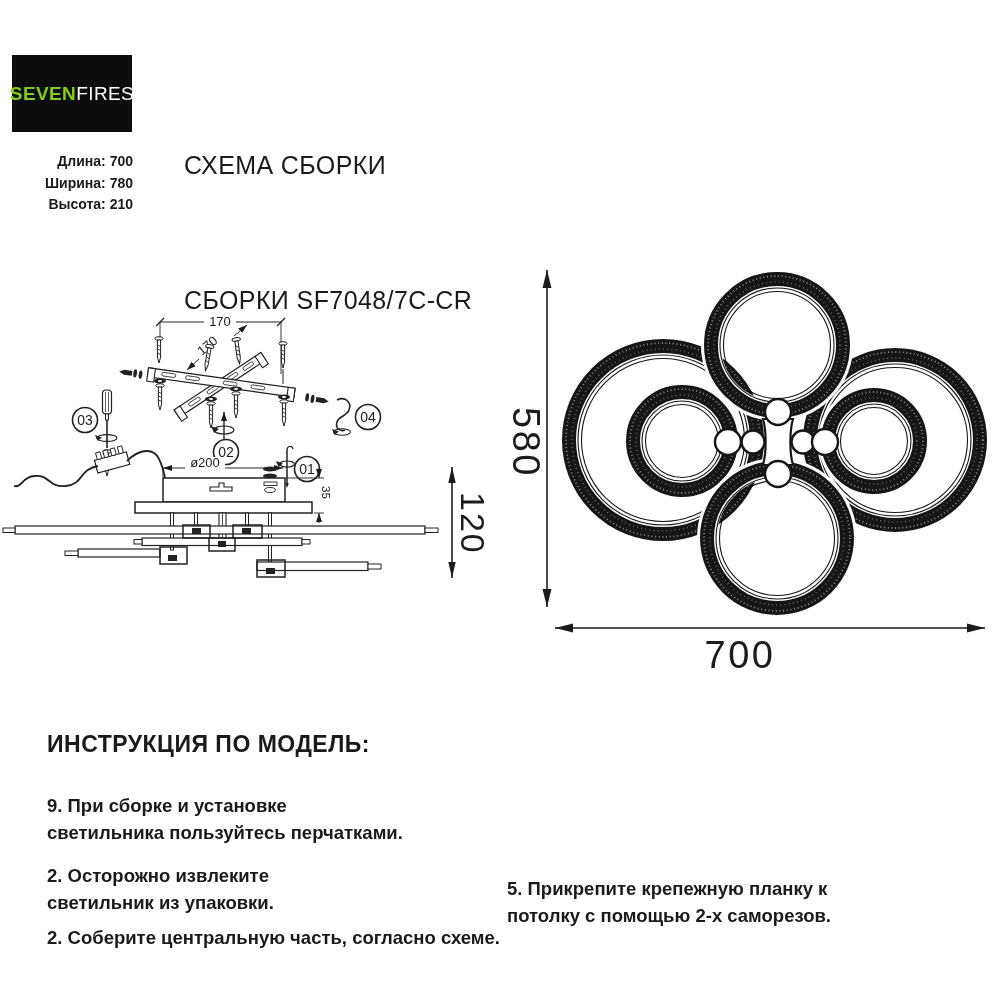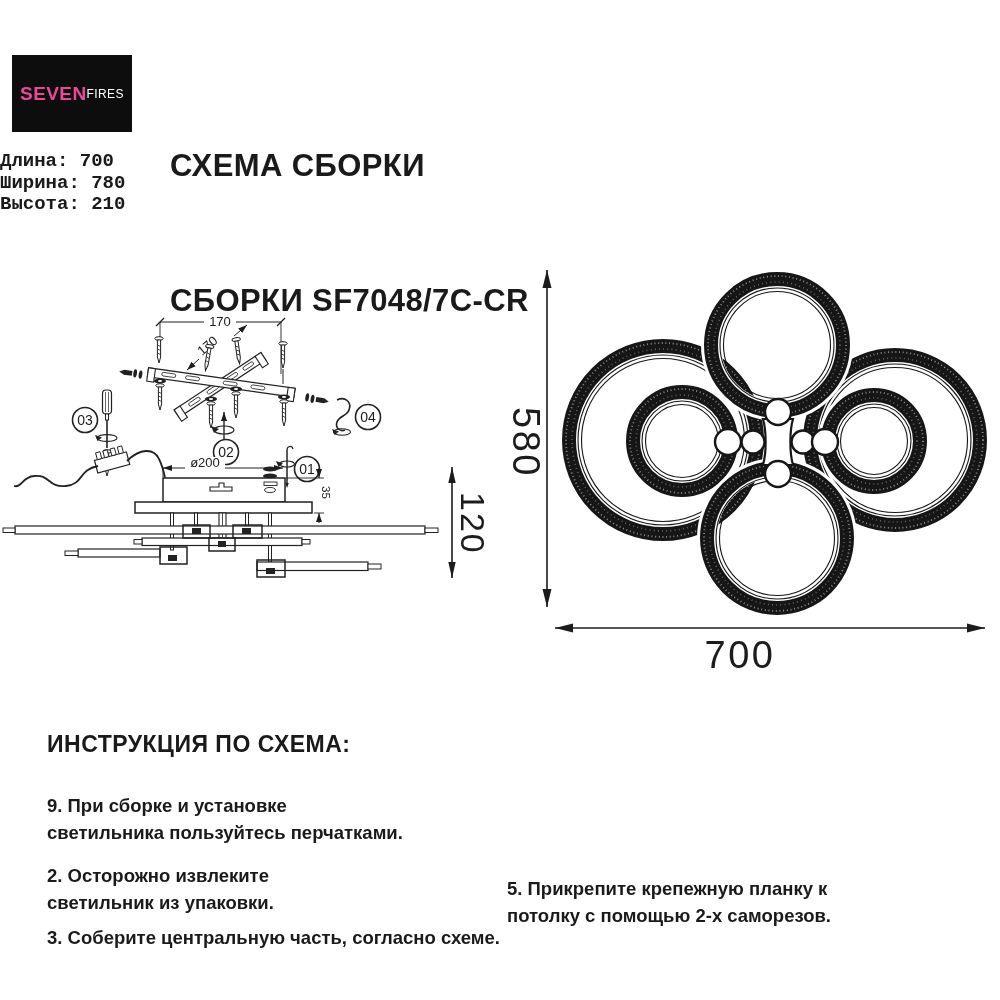--- a/index.html
+++ b/index.html
@@ -2,26 +2,26 @@
 <html><head>
 <meta charset="utf-8">
 <style>
   html,body{margin:0;padding:0;background:#fff;}
   #stage{position:relative;width:1000px;height:1000px;background:#ffffff;
          font-family:"Liberation Sans",sans-serif;color:#1a1a1a;overflow:hidden;}
   .abs{position:absolute;}
   
   .logo{left:12px;top:55px;width:120px;height:77px;background:#0d0d0d;display:flex;
         align-items:center;justify-content:center;letter-spacing:.4px;}
-  .logo .b{color:#ec4899;font-weight:bold;font-size:19px;}
-  .logo .l{color:#fff;font-weight:normal;font-size:12px;}
-  .title{left:170px;top:53px;font-size:31px;font-weight:bold;line-height:45px;
+  .logo .b{color:#84cc16;font-weight:bold;font-size:19px;}
+  .logo .l{color:#fff;font-weight:normal;font-size:19px;}
+  .title{left:184px;top:53px;font-size:25px;font-weight:normal;line-height:45px;
          letter-spacing:.4px;white-space:pre;}
-  .specs{left:0;top:151px;width:133px;font-weight:bold;
-         font-size:19px;line-height:21.5px;font-family:Liberation Mono, monospace;}
+  .specs{left:0;top:151px;width:133px;text-align:right;font-weight:bold;
+         font-size:14px;line-height:21.5px;}
   
   .instr-h{left:47px;top:731px;font-size:23px;font-weight:bold;letter-spacing:.5px;}
   .instr{font-size:18.5px;font-weight:bold;line-height:27px;white-space:pre-line;margin:0;}
   
   svg{position:absolute;overflow:visible;}
   svg text{font-family:"Liberation Sans",sans-serif;fill:#1c1c1c;}
   .ink{stroke:#222;fill:none;}
   .ink2{stroke:#222;fill:#fff;}
   .dark{fill:#222;stroke:none;}
   .dimline{stroke:#1c1c1c;stroke-width:1.6;fill:none;}
@@ -339,24 +339,24 @@
       <line class="dimline" x1="47" y1="15" x2="47" y2="352" marker-start="url(#ah2)" marker-end="url(#ah2)"></line>
       <text class="dimnum" transform="translate(13,152) rotate(90)">580</text>
     </g>
 
     <g>
       <line class="dimline" x1="55" y1="373" x2="485" y2="373" marker-start="url(#ah2)" marker-end="url(#ah2)"></line>
       <text class="dimnum" x="240" y="413" text-anchor="middle">700</text>
     </g>
   </svg>
 
-  <div class="abs instr-h">ИНСТРУКЦИЯ ПО СХЕМА:</div>
+  <div class="abs instr-h">ИНСТРУКЦИЯ ПО МОДЕЛЬ:</div>
 
   <p class="abs instr" style="left:47px;top:792px">9. При сборке и установке
 светильника пользуйтесь перчатками.</p>
   <p class="abs instr" style="left:47px;top:862px">2. Осторожно извлеките
 светильник из упаковки.</p>
-  <p class="abs instr" style="left:47px;top:924px">3. Соберите центральную часть, согласно схеме.</p>
+  <p class="abs instr" style="left:47px;top:924px">2. Соберите центральную часть, согласно схеме.</p>
 
   <p class="abs instr" style="left:507px;top:875px">5. Прикрепите крепежную планку к
 потолку с помощью 2-х саморезов.</p>
 
 </div>
 
 </body></html>

